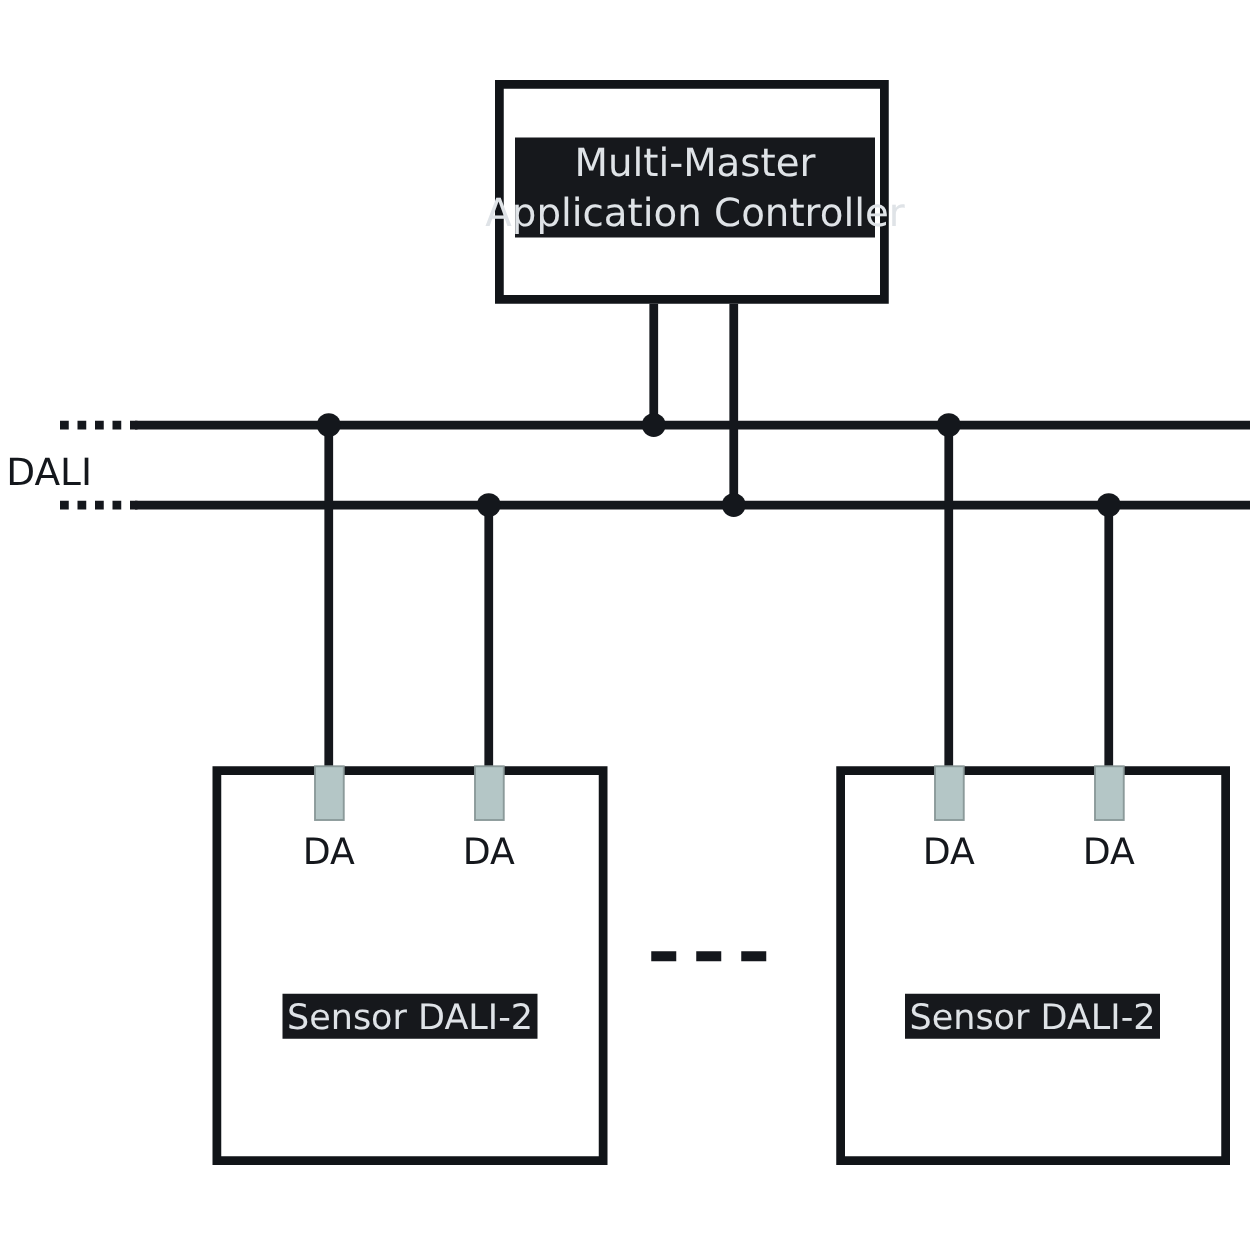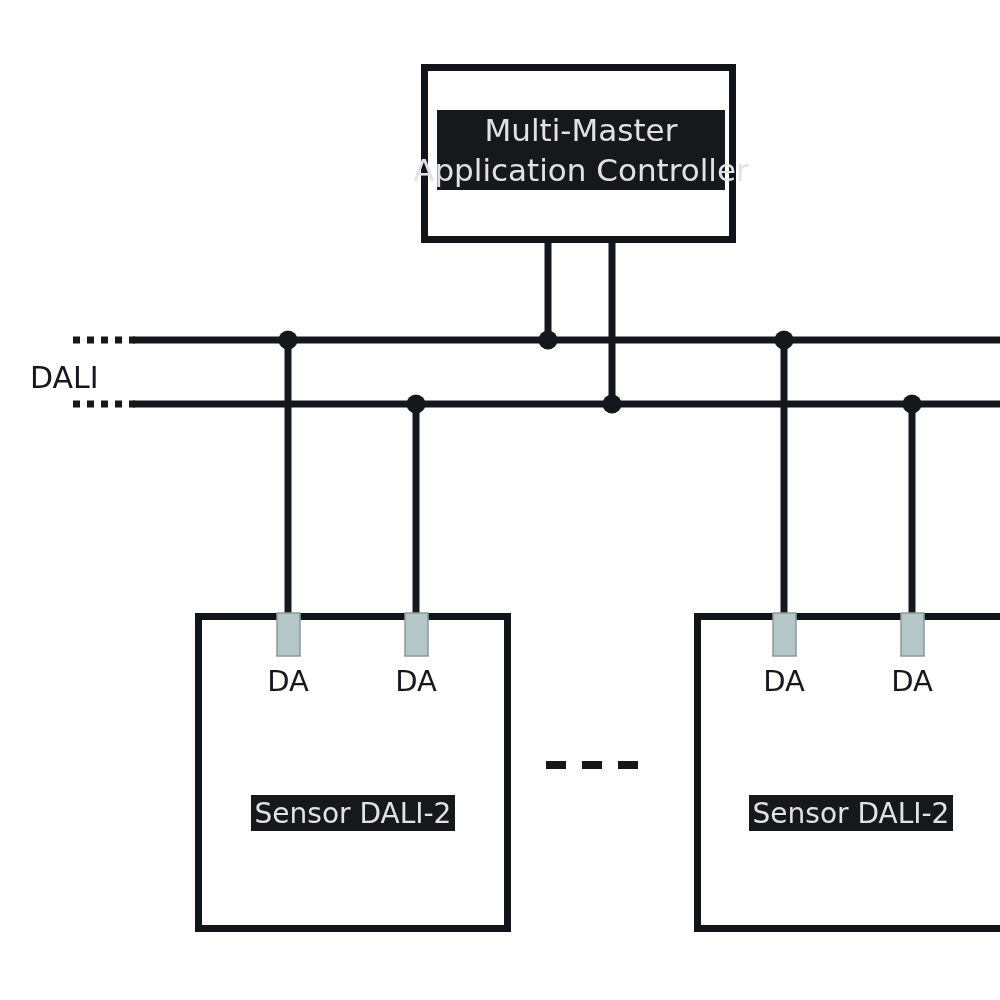--- a/index.html
+++ b/index.html
@@ -10,21 +10,20 @@
   body {
     width: 1000px;
     height: 1000px;
     font-family: "DejaVu Sans", sans-serif;
     overflow: hidden;
   }
   #diagram-root {
     position: relative;
     width: 866px;
     height: 1000px;
-    padding-left: 25px;
   }
   svg#dali-diagram {
     display: block;
     width: 1000px;
     height: 1000px;
   }
   .box-outline {
     fill: #ffffff;
     stroke: #111418;
     stroke-width: 7;

